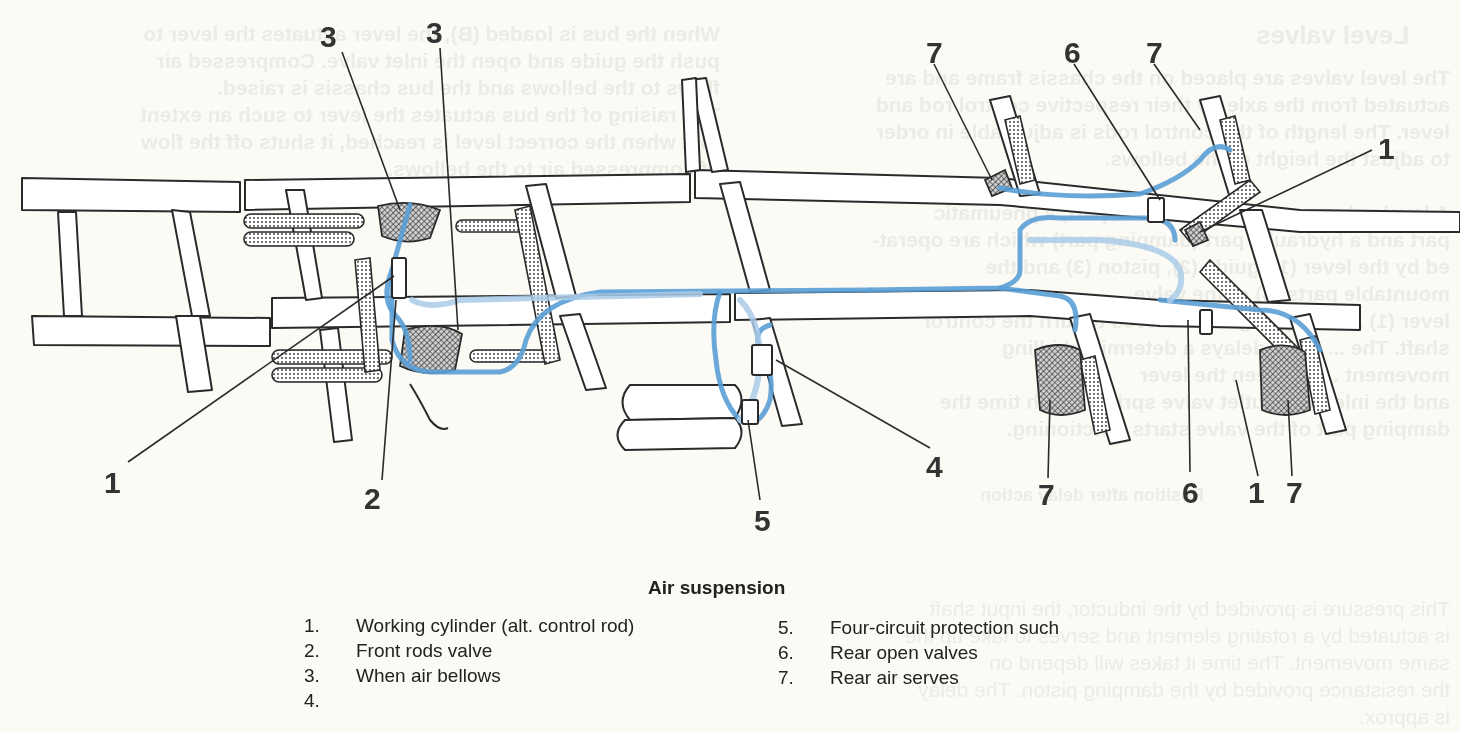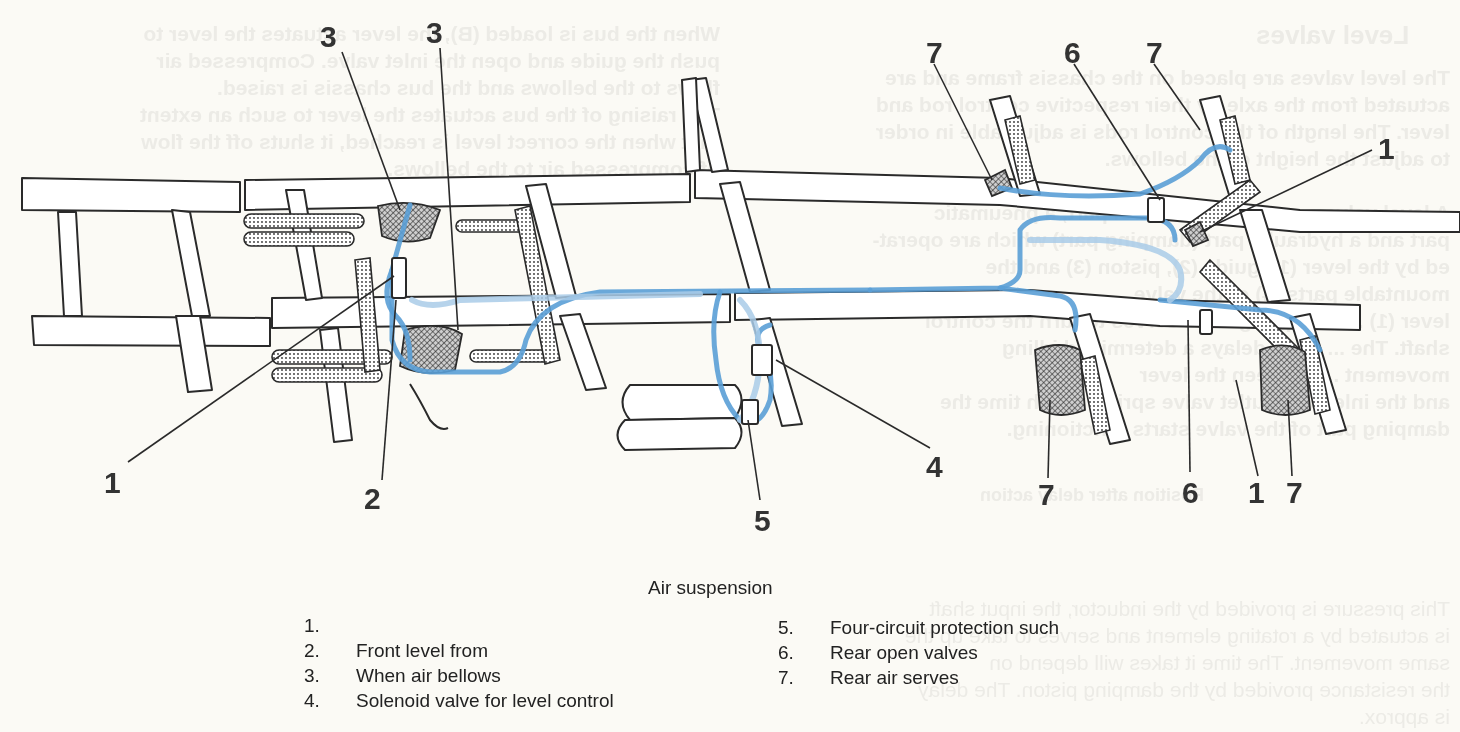--- a/index.html
+++ b/index.html
@@ -26,21 +26,21 @@
     .pipe { fill: none; stroke: #5a9fd6; stroke-width: 5; stroke-linecap: round; stroke-linejoin: round; opacity: 0.9; }
     .pipe-light { fill: none; stroke: #a9cbe8; stroke-width: 6; stroke-linecap: round; stroke-linejoin: round; opacity: 0.85; }
     .stipple { fill: url(#dots); stroke: #2a2a2a; stroke-width: 1.6; }
     .bellow { fill: url(#mesh); stroke: #2a2a2a; stroke-width: 1.8; }
     .leader { stroke: #2a2a2a; stroke-width: 1.6; fill: none; }
     .callout {
       position: absolute; font-weight: bold; font-size: 30px; color: #333333;
       font-family: "Liberation Sans", sans-serif; line-height: 1;
     }
     .legend-title {
-      position: absolute; left: 648px; top: 577px; font-size: 19px; font-weight: normal; color: #222;
+      position: absolute; left: 648px; top: 577px; font-size: 19px; font-weight: bold; color: #222;
     }
     .legend-col { position: absolute; font-size: 19px; color: #222; }
     .legend-col .row { height: 25px; display: flex; }
     .legend-col .num { width: 52px; }
     #legend-left { left: 304px; top: 615px; }
     #legend-right { left: 778px; top: 617px; }
   </style>
 </head>
 <body>
 
@@ -204,32 +204,32 @@
 <div class="callout" style="left:926px; top:452px;">4</div>
 <div class="callout" style="left:1038px; top:480px;">7</div>
 <div class="callout" style="left:1182px; top:478px;">6</div>
 <div class="callout" style="left:1248px; top:478px;">1</div>
 <div class="callout" style="left:1286px; top:478px;">7</div>
 
 <div class="legend-title">Air suspension</div>
 <div id="legend-left" class="legend-col">
   <div class="row">
       <span class="num">1.</span>
+      <span>Working cylinder (alt. control rod)</span>
     </div>
   <div class="row">
       <span class="num">2.</span>
-      <span>Front level from</span>
+      <span>Front rods valve</span>
     </div>
   <div class="row">
       <span class="num">3.</span>
       <span>When air bellows</span>
     </div>
   <div class="row">
       <span class="num">4.</span>
-      <span>Solenoid valve for level control</span>
     </div>
 </div>
 <div id="legend-right" class="legend-col">
   <div class="row">
       <span class="num">5.</span>
       <span>Four-circuit protection such</span>
     </div>
   <div class="row">
       <span class="num">6.</span>
       <span>Rear open valves</span>

